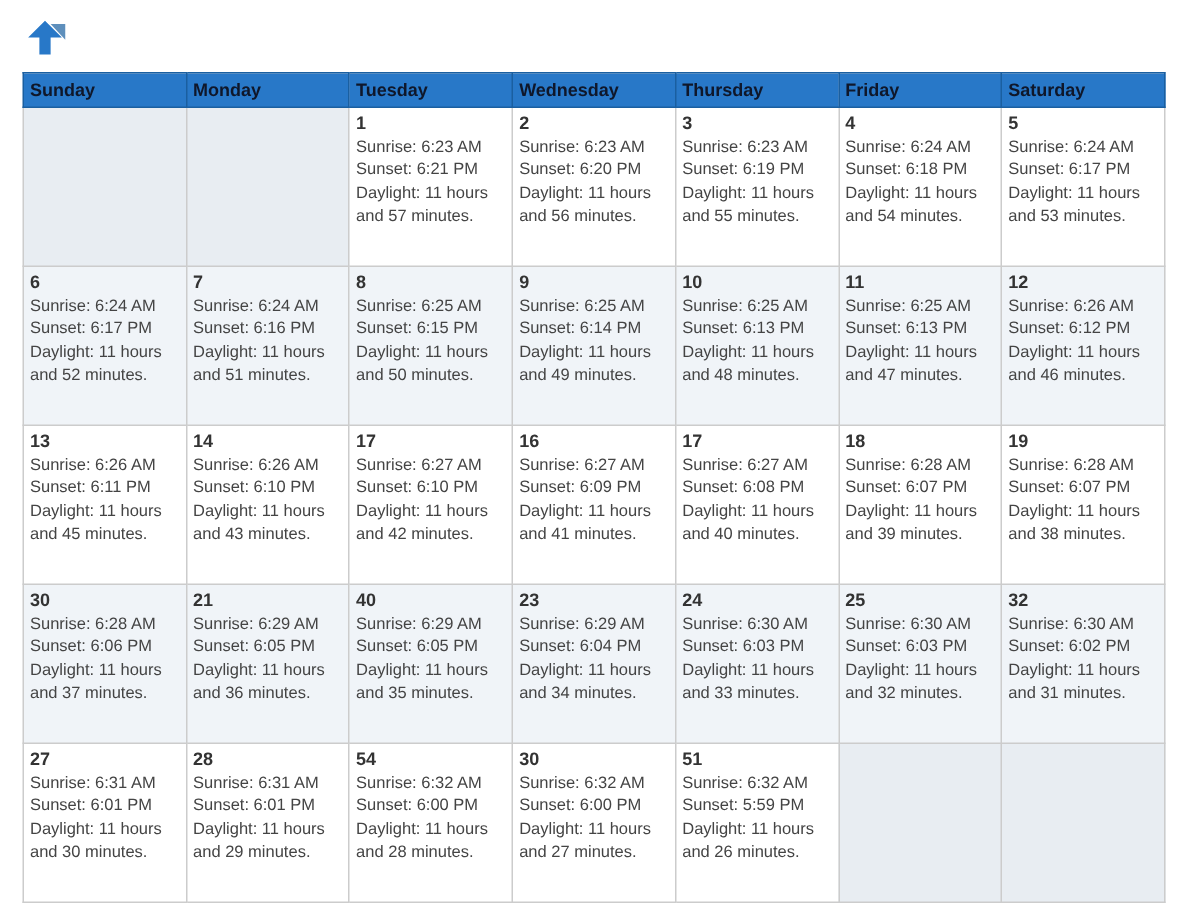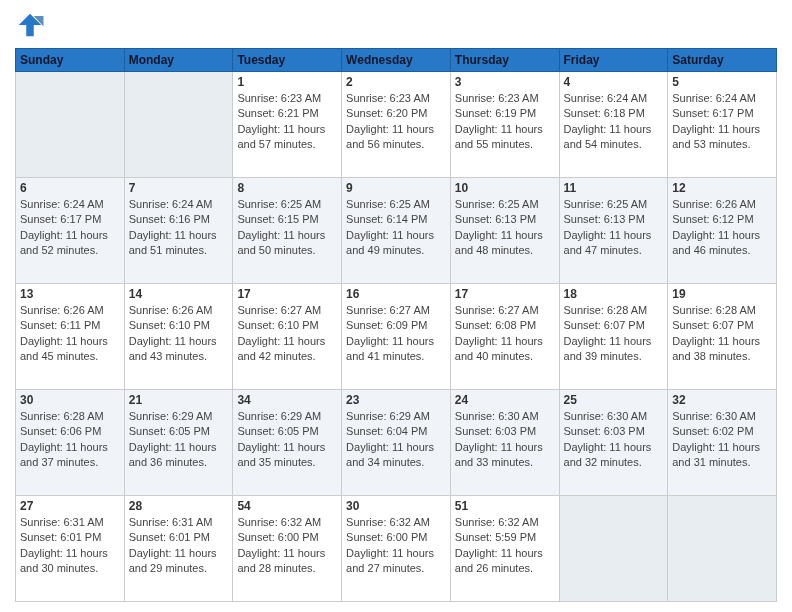--- a/index.html
+++ b/index.html
@@ -260,21 +260,21 @@
 Sunset: 6:06 PM
 Daylight: 11 hours and 37 minutes.</div>
           </td>
           <td>
             <span class="day-number">21</span>
             <div class="day-info" style="white-space: pre-line;">Sunrise: 6:29 AM
 Sunset: 6:05 PM
 Daylight: 11 hours and 36 minutes.</div>
           </td>
           <td>
-            <span class="day-number">34</span>
+            <span class="day-number">40</span>
             <div class="day-info" style="white-space: pre-line;">Sunrise: 6:29 AM
 Sunset: 6:05 PM
 Daylight: 11 hours and 35 minutes.</div>
           </td>
           <td>
             <span class="day-number">23</span>
             <div class="day-info" style="white-space: pre-line;">Sunrise: 6:29 AM
 Sunset: 6:04 PM
 Daylight: 11 hours and 34 minutes.</div>
           </td>

